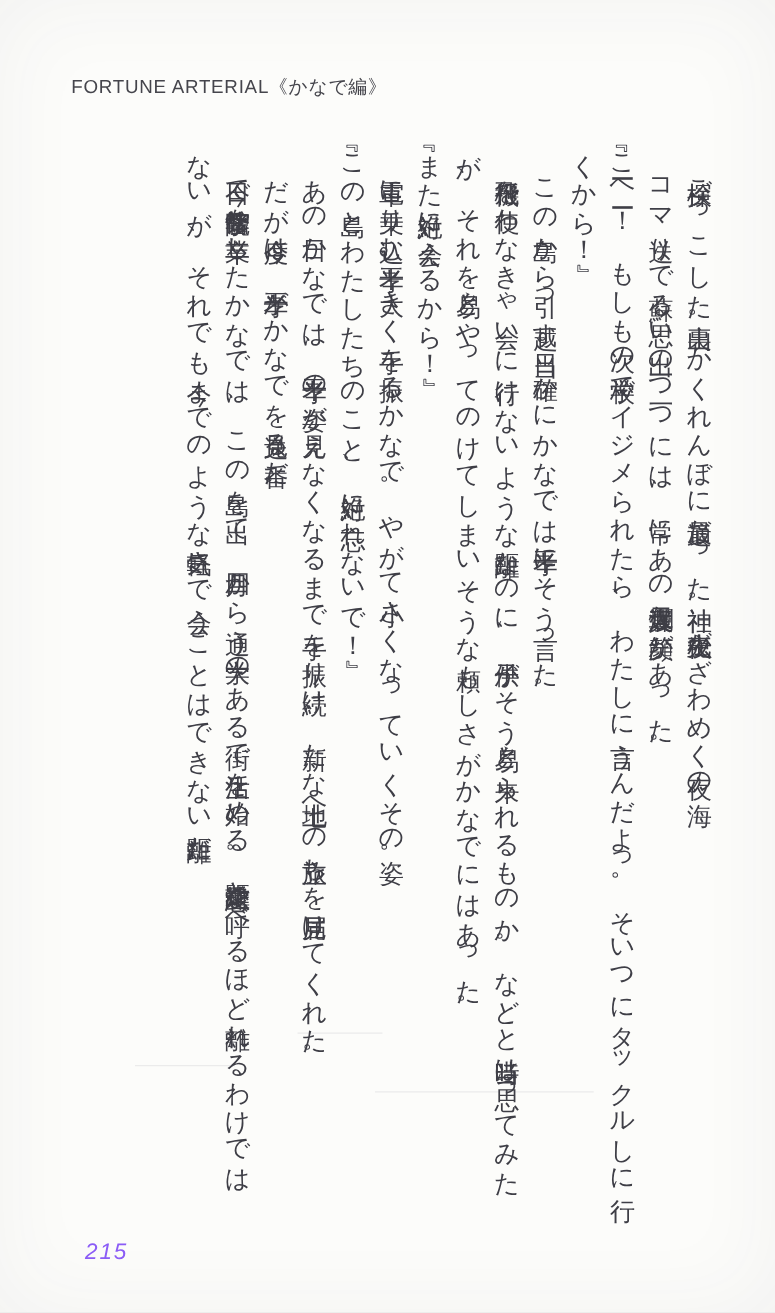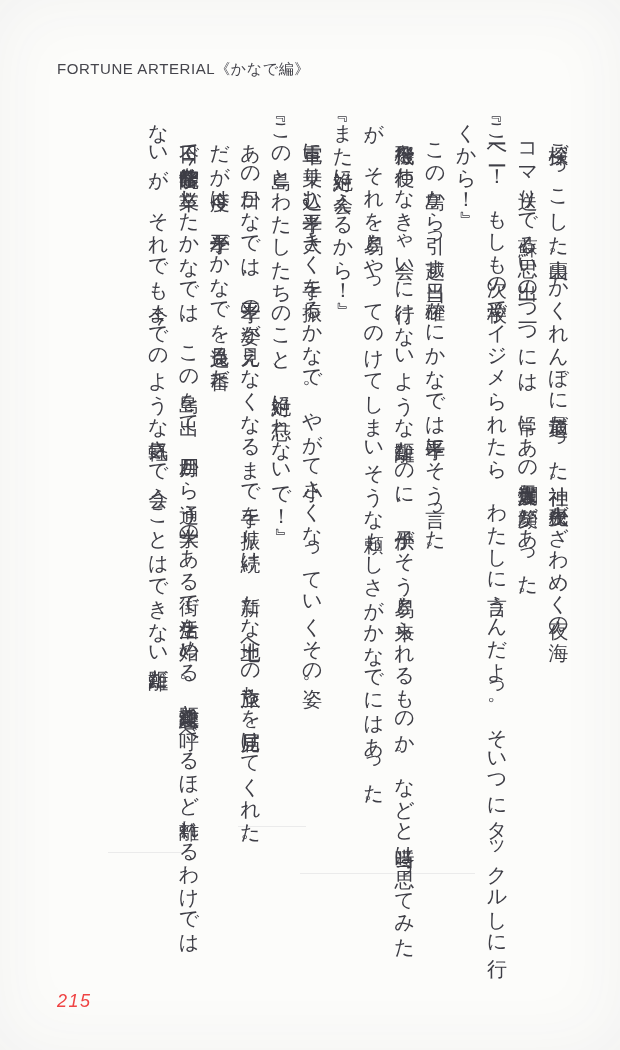--- a/index.html
+++ b/index.html
@@ -41,25 +41,25 @@
   .para {
     margin: 0;
     padding: 0;
     text-indent: 0;
   }
   .para.indent {
     text-indent: 20px;
   }
   .page-number {
     position: absolute;
-    left: 57px;
+    left: 68px;
     top: 991px;
     font-style: italic;
     font-size: 18px;
-    color: #ef4444;
+    color: #8b5cf6;
     letter-spacing: 1.5px;
   }
   
   .artifact {
     position: absolute;
     height: 1px;
     background: rgba(90, 90, 105, 0.10);
     pointer-events: none;
   }
   .artifact.a1 { left: 300px; top: 873px; width: 175px; }

